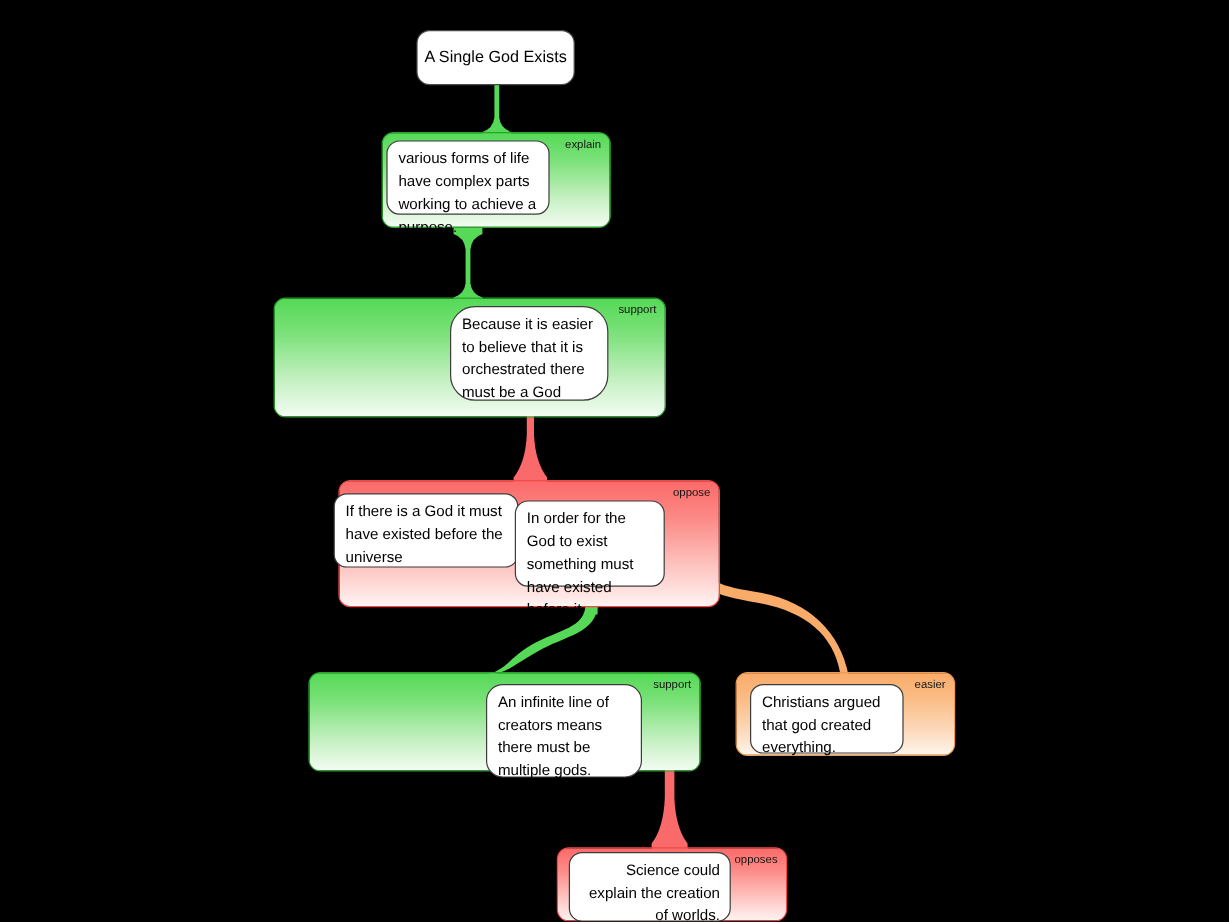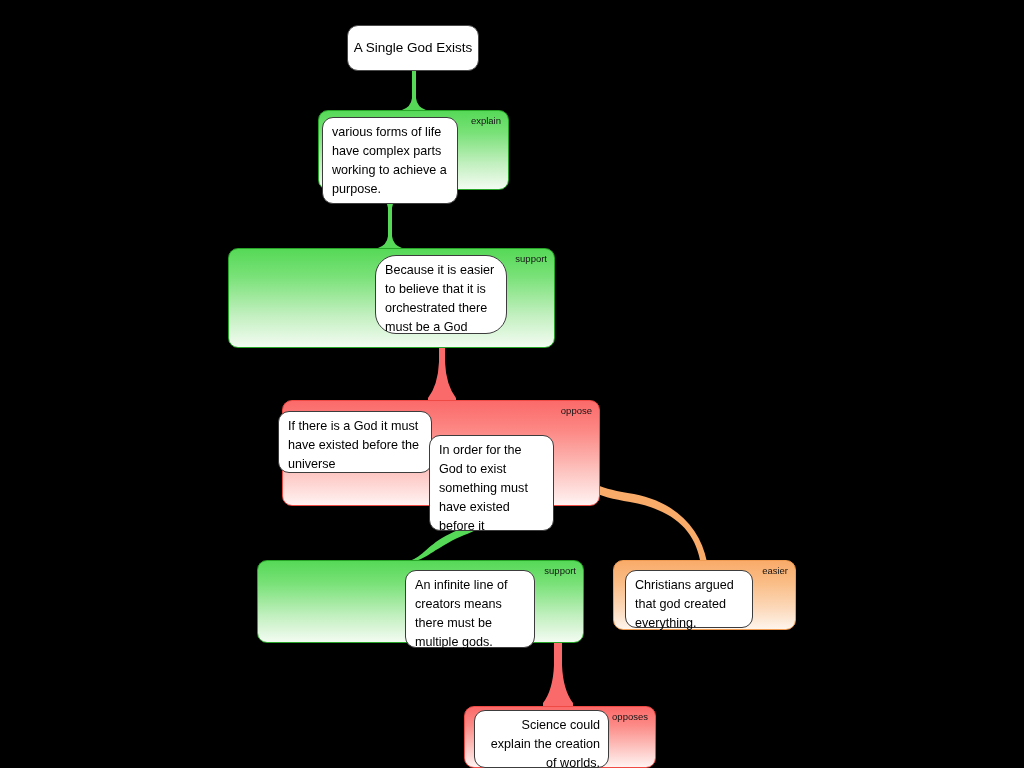--- a/index.html
+++ b/index.html
@@ -122,45 +122,45 @@
     </g>
   </svg>
 
   <div class="root-node" style="left:347px; top:5px; width:132px; height:46px;margin-top:20px;">
     <span>A Single God Exists</span>
   </div>
 
   <div class="panel green" style="left:318px; top:110px; width:191px; height:80px;">
     <span class="panel-label">explain</span>
   </div>
-  <div class="claim" style="left:322px; top:117px; width:136px; height:87px;">
+  <div class="claim" style="left:322px; top:117px; width:136px; height:62px;">
     <span>various forms of life have complex parts working to achieve a purpose.</span>
   </div>
 
   <div class="panel green" style="left:228px; top:248px; width:327px; height:100px;">
     <span class="panel-label">support</span>
   </div>
   <div class="claim" style="left:375px; top:255px; width:132px; height:79px;border-radius:21px;">
     <span>Because it is easier to believe that it is orchestrated there must be a God</span>
   </div>
 
   <div class="panel red" style="left:282px; top:400px; width:318px; height:106px;">
     <span class="panel-label">oppose</span>
   </div>
   <div class="claim" style="left:278px; top:411px; width:154px; height:62px;">
     <span>If there is a God it must have existed before the universe</span>
   </div>
-  <div class="claim" style="left:429px; top:435px; width:125px; height:96px;">
+  <div class="claim" style="left:429px; top:417px; width:125px; height:72px;">
     <span>In order for the God to exist something must have existed before it</span>
   </div>
 
   <div class="panel green" style="left:257px; top:560px; width:327px; height:83px;">
     <span class="panel-label">support</span>
   </div>
-  <div class="claim" style="left:405px; top:570px; width:130px; height:78px;">
+  <div class="claim" style="left:405px; top:570px; width:130px; height:78px;border-radius:14px;">
     <span>An infinite line of creators means there must be multiple gods.</span>
   </div>
 
   <div class="panel orange" style="left:613px; top:560px; width:183px; height:70px;">
     <span class="panel-label">easier</span>
   </div>
   <div class="claim" style="left:625px; top:570px; width:128px; height:58px;">
     <span>Christians argued that god created everything.</span>
   </div>
 

